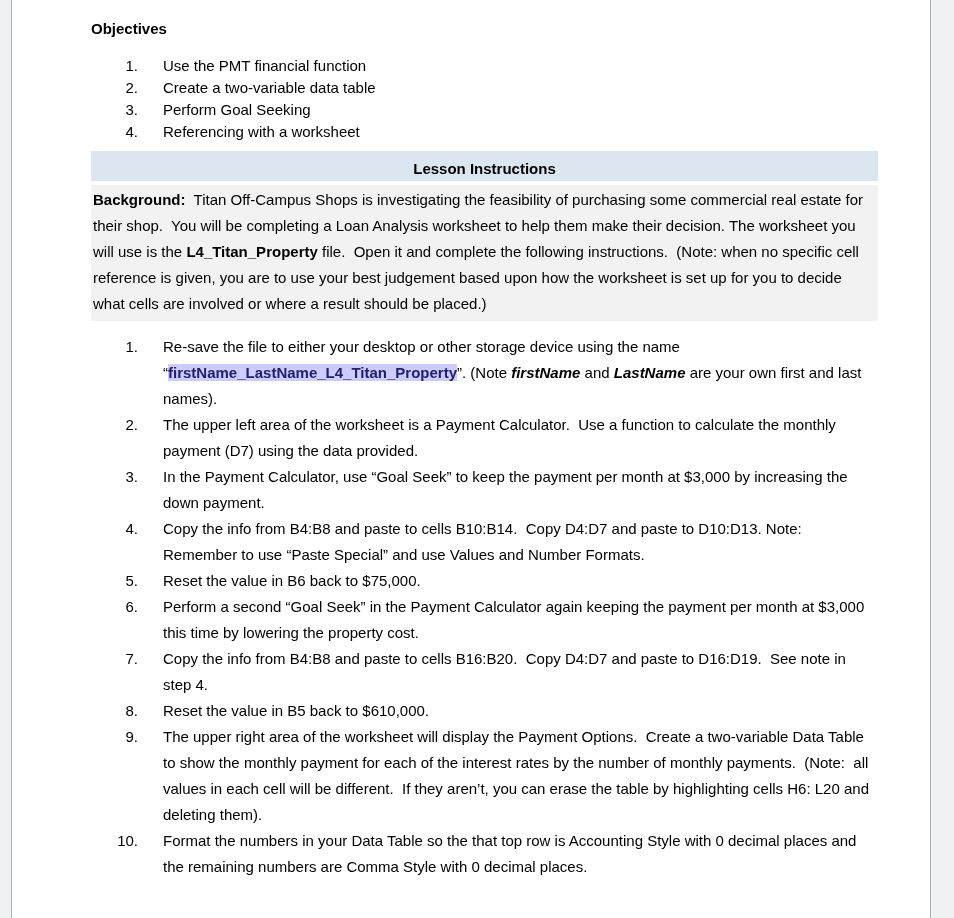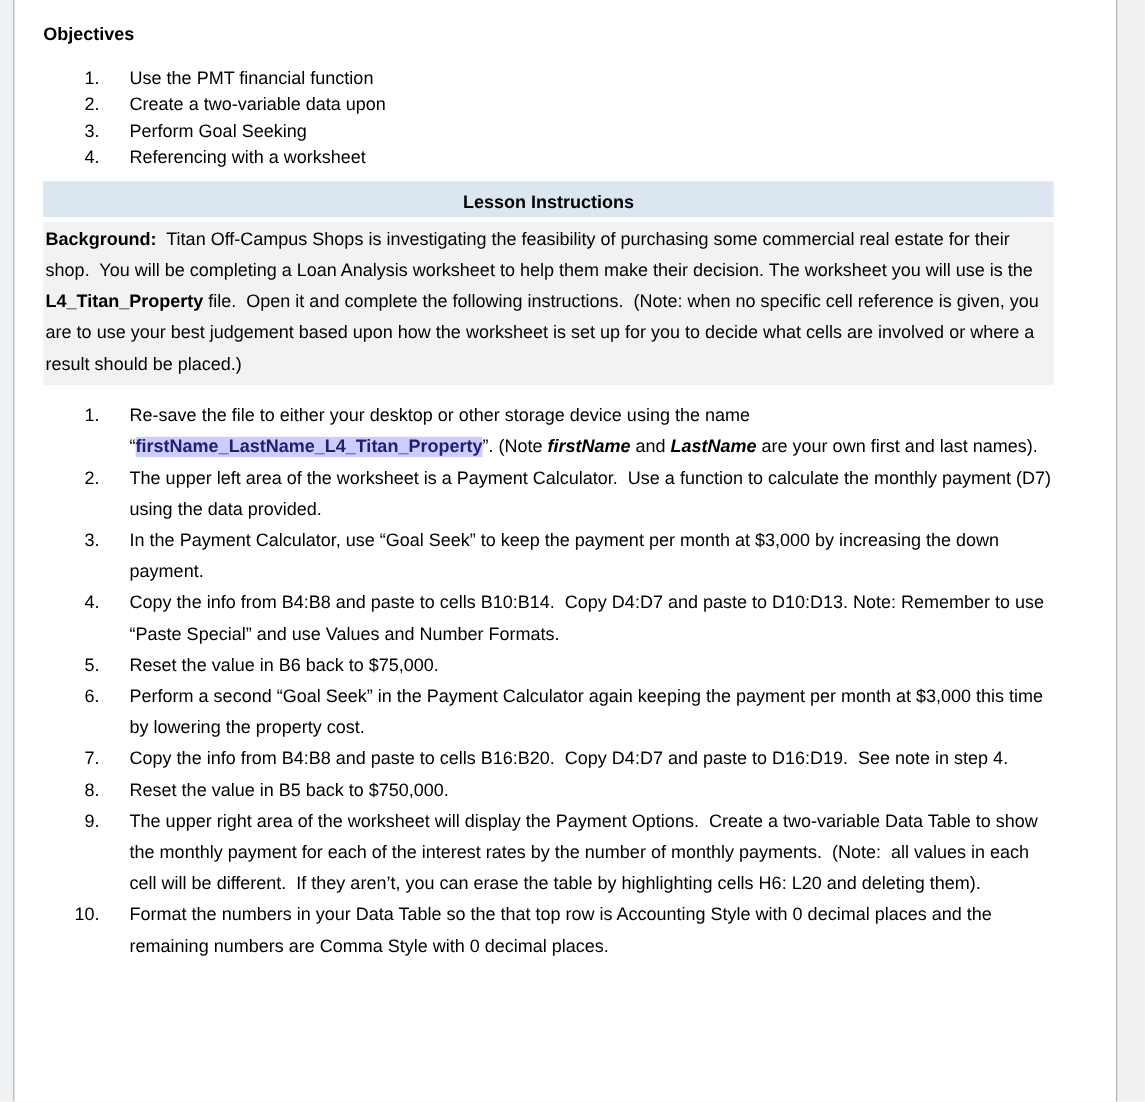--- a/index.html
+++ b/index.html
@@ -9,21 +9,21 @@
     font-family: "Liberation Sans", sans-serif;
     color:#000;
     position:relative;
   }
   .page {
     position:absolute; left:11px; top:0;
     width:920px; height:918px;
     background:#ffffff;
     border-left:1px solid var(--page-border, #a8b2bb);
     border-right:1px solid var(--page-border, #a8b2bb);
-    padding:0 52px 0 24px;
+    padding:0 52px 0 79px;
   }
   .heading {
     margin-top:19px;
     font-size:15px; line-height:19px; font-weight:bold; color:#000;
   }
   ol.list { list-style:none; }
   ol.list li { display:flex; align-items:flex-start; }
   .num { flex:0 0 47px; text-align:right; }
   .txt { flex:1; margin-left:25px; white-space:pre-wrap; }
   .objectives { margin-top:17px; font-size:15px; }
@@ -55,21 +55,21 @@
 <div class="page">
   <h2 class="heading">Objectives</h2>
 
   <ol class="list objectives">
       <li>
         <span class="num">1.</span>
         <span class="txt"><span>Use the PMT financial function</span></span>
       </li>
       <li>
         <span class="num">2.</span>
-        <span class="txt"><span>Create a two-variable data upon</span></span>
+        <span class="txt"><span>Create a two-variable data table</span></span>
       </li>
       <li>
         <span class="num">3.</span>
         <span class="txt"><span>Perform Goal Seeking</span></span>
       </li>
       <li>
         <span class="num">4.</span>
         <span class="txt"><span>Referencing with a worksheet</span></span>
       </li>
     </ol>
@@ -104,21 +104,21 @@
       <li>
         <span class="num">6.</span>
         <span class="txt"><span>Perform a second “Goal Seek” in the Payment Calculator again keeping the payment per month at $3,000 this time by lowering the property cost.</span></span>
       </li>
       <li>
         <span class="num">7.</span>
         <span class="txt"><span>Copy the info from B4:B8 and paste to cells B16:B20.  Copy D4:D7 and paste to D16:D19.  See note in step 4.</span></span>
       </li>
       <li>
         <span class="num">8.</span>
-        <span class="txt"><span>Reset the value in B5 back to $750,000.</span></span>
+        <span class="txt"><span>Reset the value in B5 back to $610,000.</span></span>
       </li>
       <li>
         <span class="num">9.</span>
         <span class="txt"><span>The upper right area of the worksheet will display the Payment Options.  Create a two-variable Data Table to show the monthly payment for each of the interest rates by the number of monthly payments.  (Note:  all values in each cell will be different.  If they aren’t, you can erase the table by highlighting cells H6: L20 and deleting them).</span></span>
       </li>
       <li>
         <span class="num">10.</span>
         <span class="txt"><span>Format the numbers in your Data Table so the that top row is Accounting Style with 0 decimal places and the remaining numbers are Comma Style with 0 decimal places.</span></span>
       </li>
     </ol>

